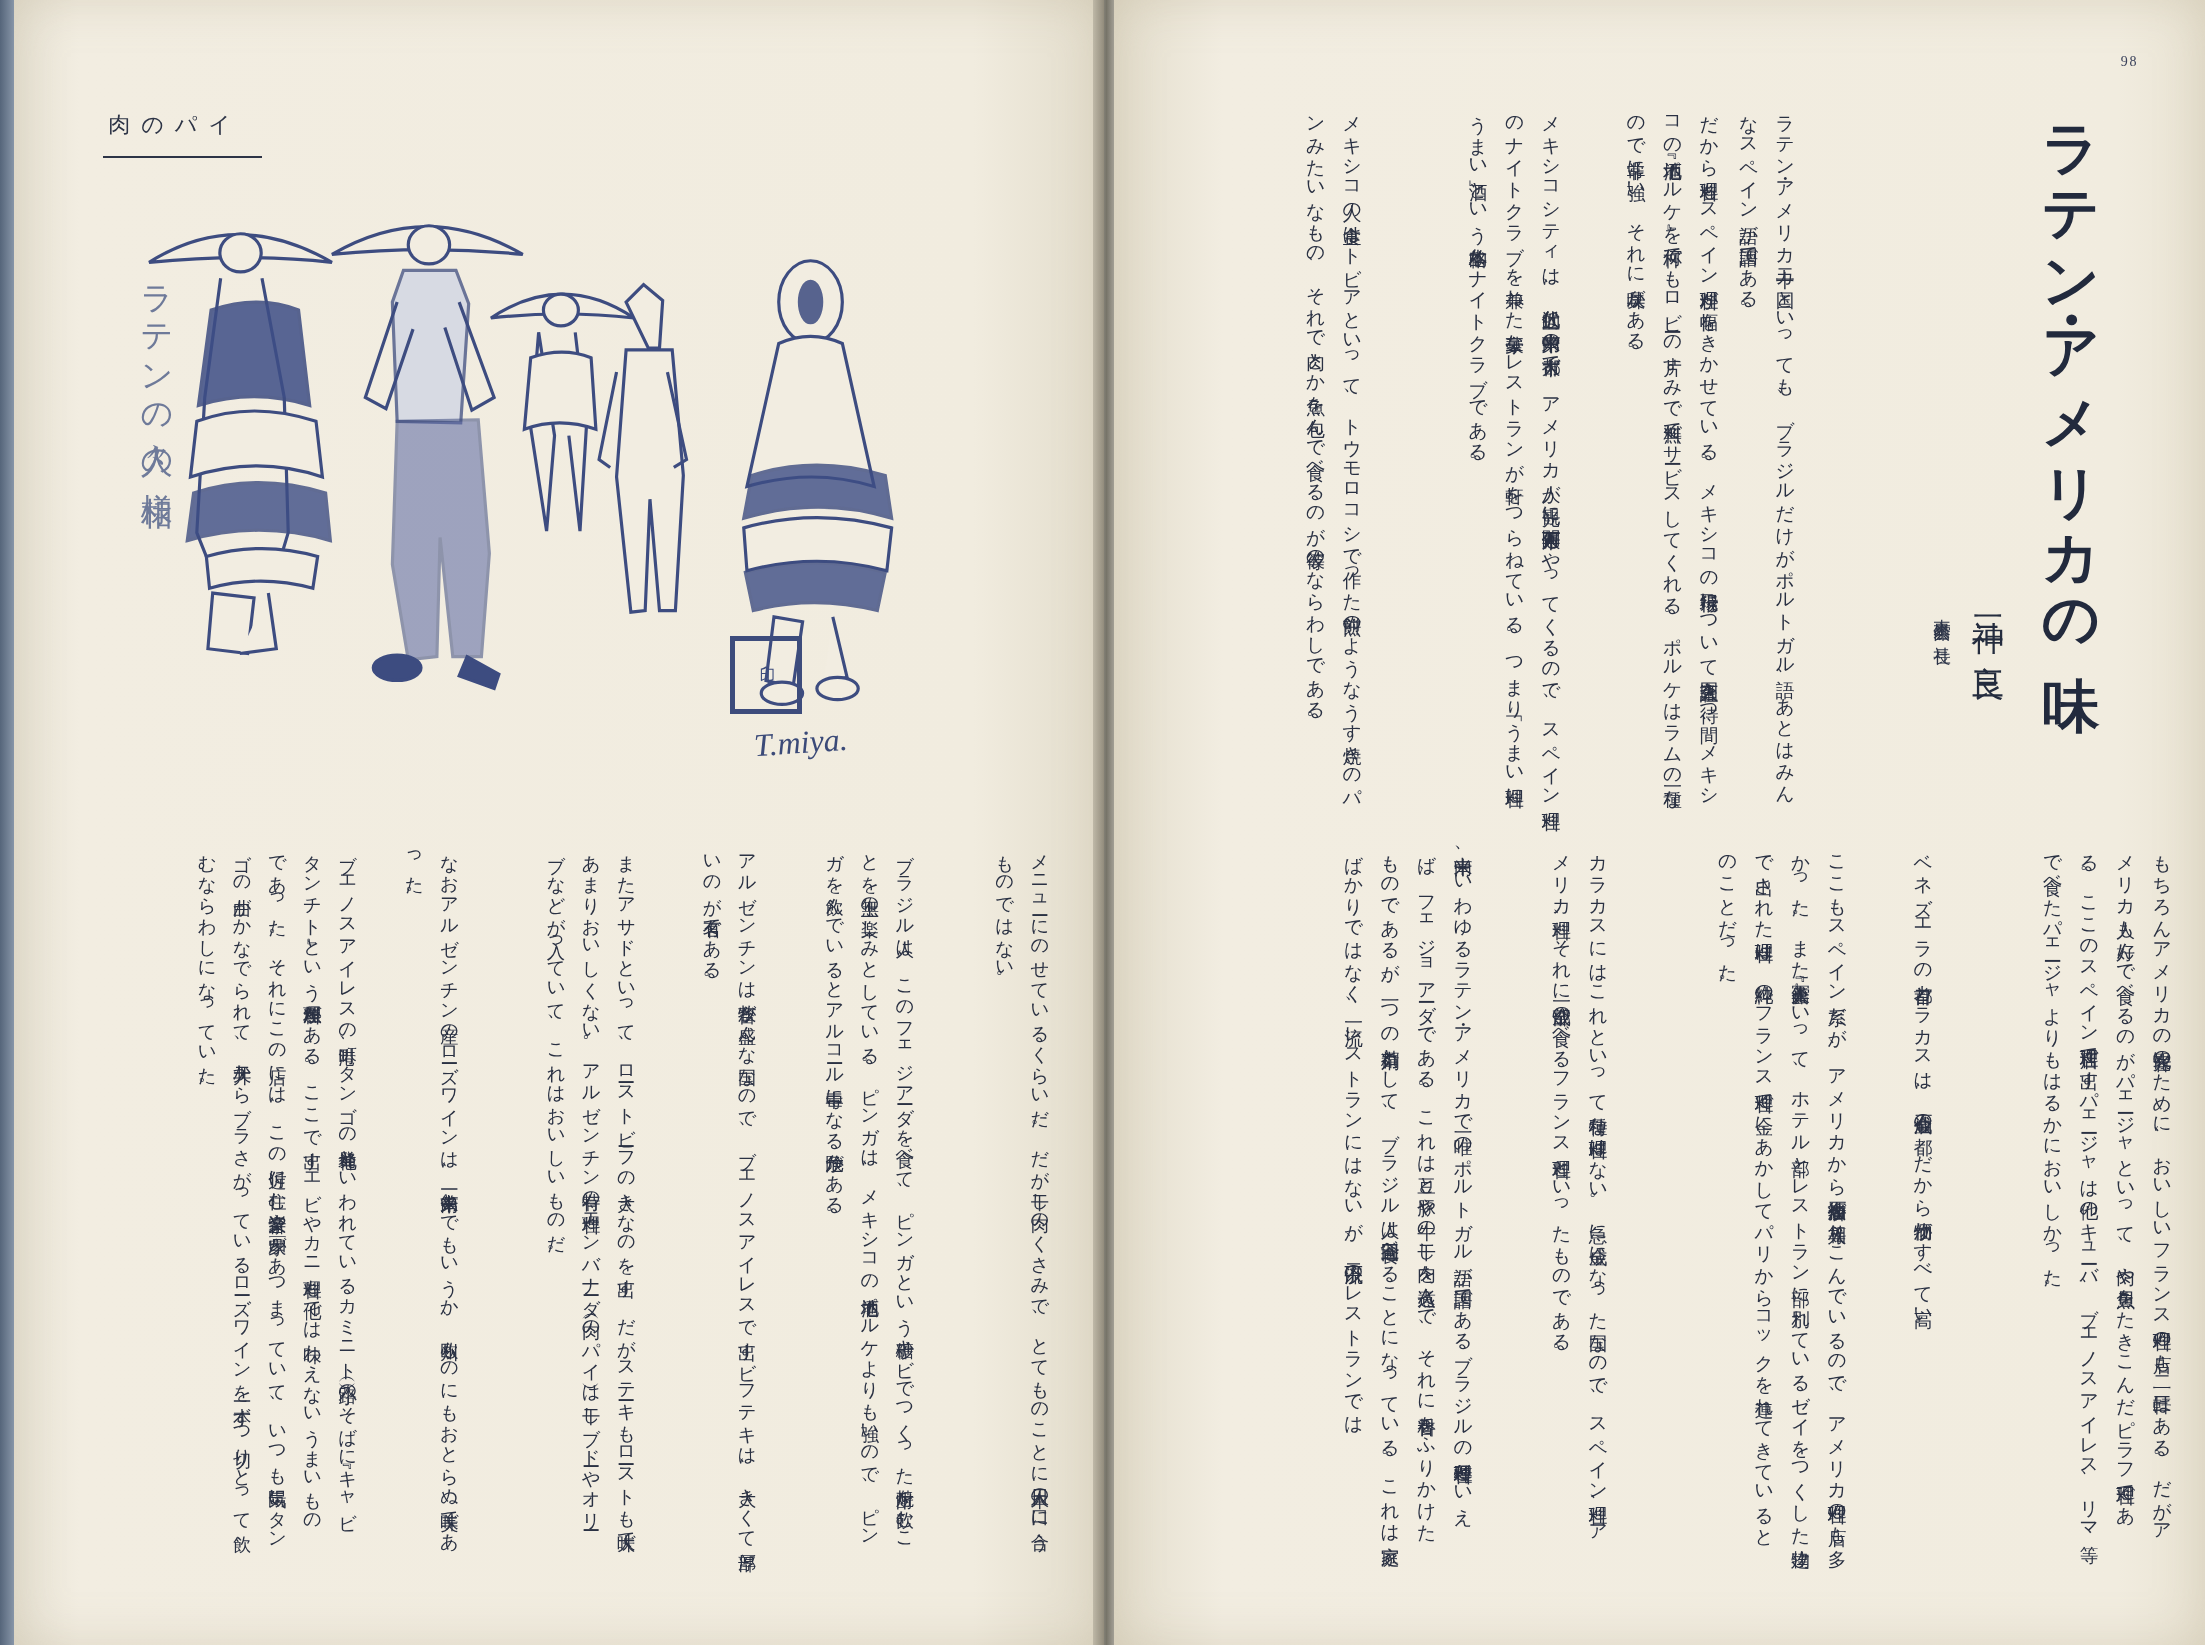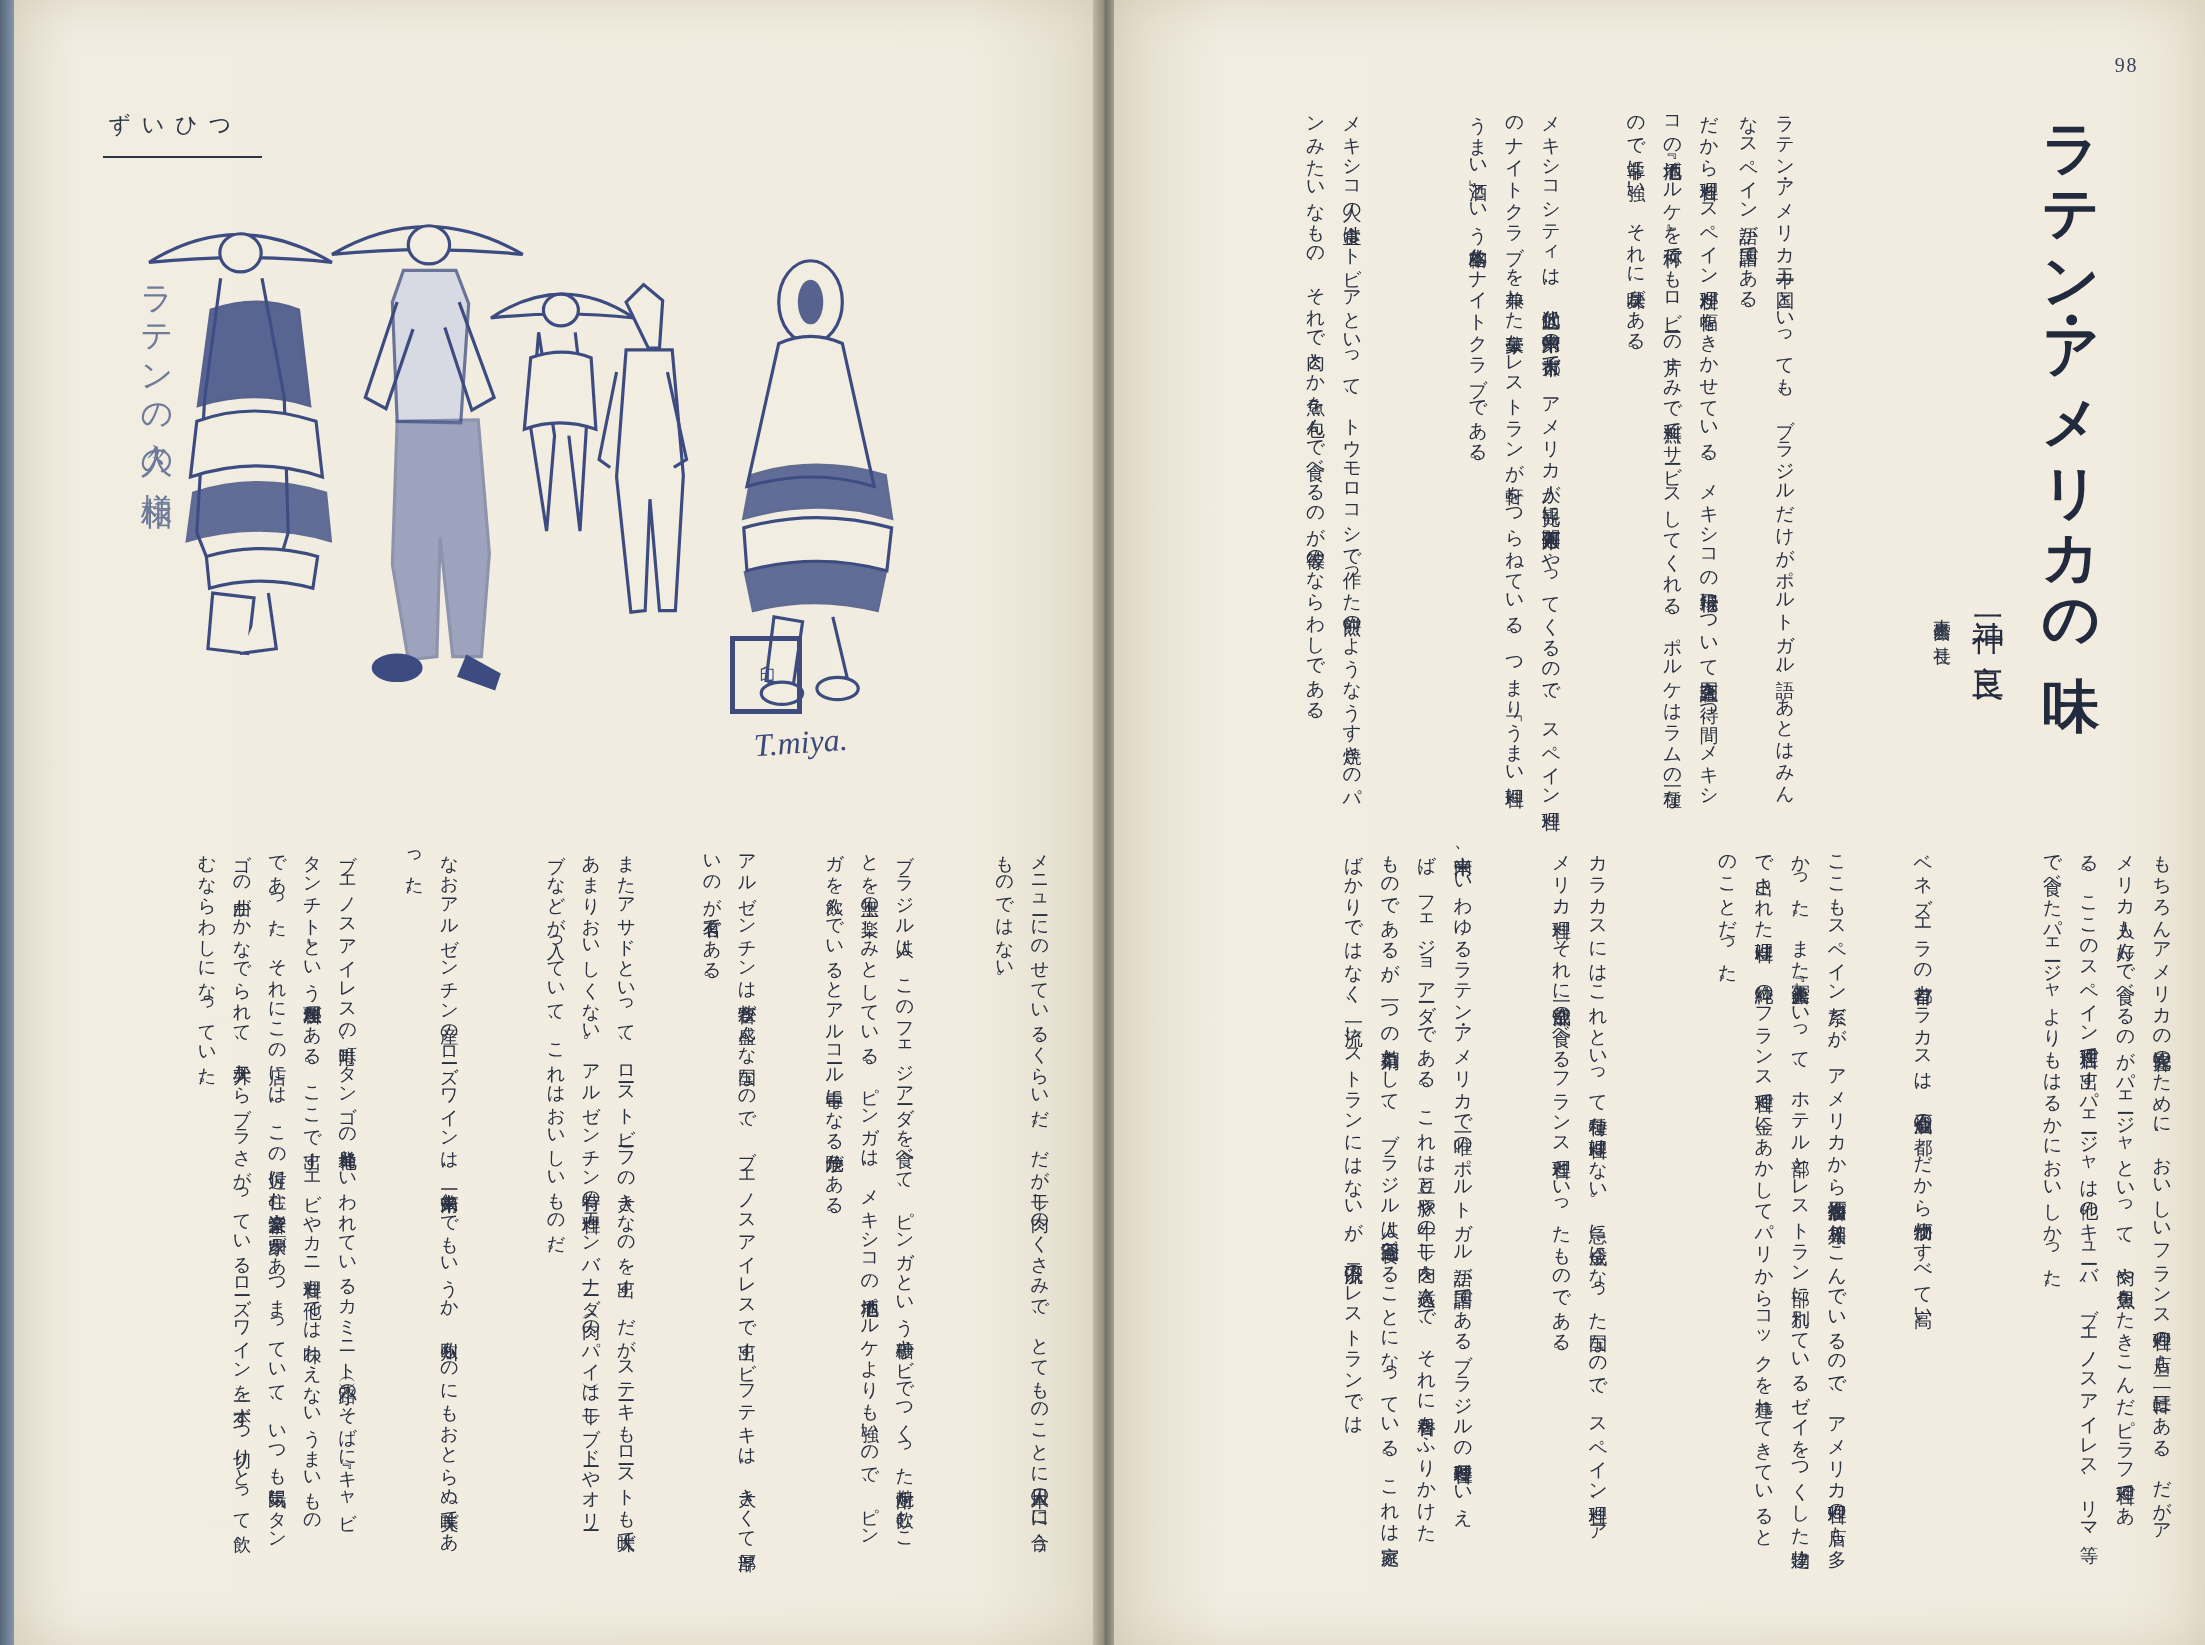--- a/index.html
+++ b/index.html
@@ -34,21 +34,21 @@
     text-orientation:upright;
     font-family:"Liberation Serif","DejaVu Serif",serif;
     color:#2c3344;
     letter-spacing:.06em;
   }
 
   
   .page-number{
     position:absolute;right:67px;top:54px;
     font-family:"Liberation Serif",serif;
-    font-size:20px;color:#39405a;letter-spacing:1.6px;margin-left:45px;
+    font-size:14px;color:#39405a;letter-spacing:1.6px;margin-left:45px;
   }
   .title{
     position:absolute;right:102px;top:86px;
     font-size:57px;font-weight:700;line-height:1.12;
     color:#222a3d;letter-spacing:.05em;
   }
   .byline{
     position:absolute;right:199px;top:589px;
     font-size:33px;line-height:1.15;color:#242c3e;letter-spacing:.18em;
   }
@@ -104,21 +104,21 @@
 </head>
 <body>
 
 <div class="page">
 
   <div class="edge-left"></div>
   <div class="edge-right"></div>
 
   <div class="leaf leaf-left">
 
-    <div class="zuihitsu vtext-h" style="writing-mode:horizontal-tb;">ずいひつ</div>
+    <div class="zuihitsu vtext-h" style="writing-mode:horizontal-tb;">肉のパイ</div>
     <div class="zuihitsu-rule"></div>
 
     <svg class="illus" viewBox="0 0 1120 800" xmlns="http://www.w3.org/2000/svg">
       <g stroke="#3d4c80" fill="none" stroke-width="4">
 
         <path d="M40 130 Q150 60 270 130 Q160 118 40 130 Z" fill="#f2ede1"></path>
         <ellipse cx="155" cy="118" rx="26" ry="24" fill="#f2ede1"></ellipse>
         <path d="M130 150 L110 300 L100 470 L120 520 L160 530"></path>
         <path d="M182 150 L210 300 L215 470 L200 520 L160 530"></path>
         <path d="M118 190 q60 -20 110 0 l14 120 q-70 -22 -140 0 z" fill="#3e4e86" opacity=".85"></path>

